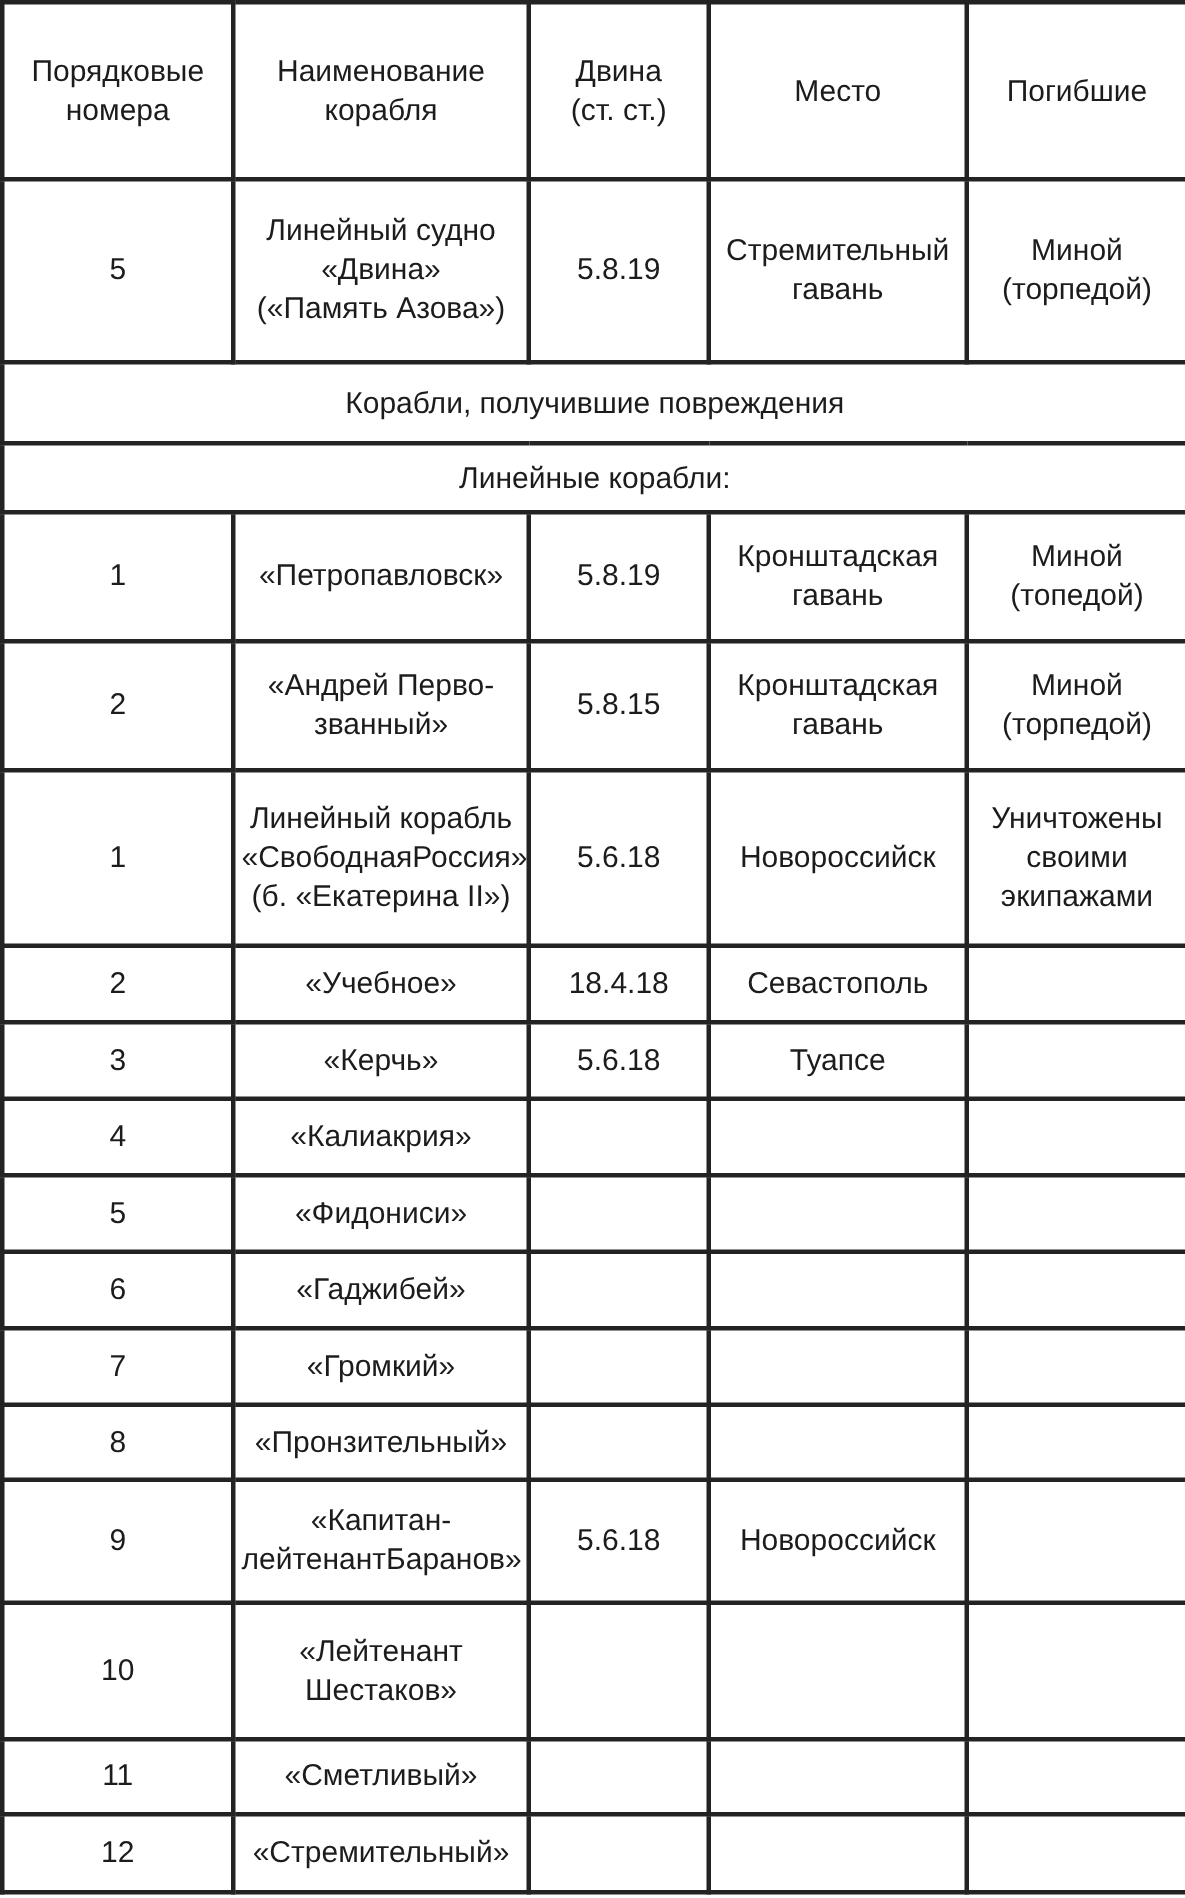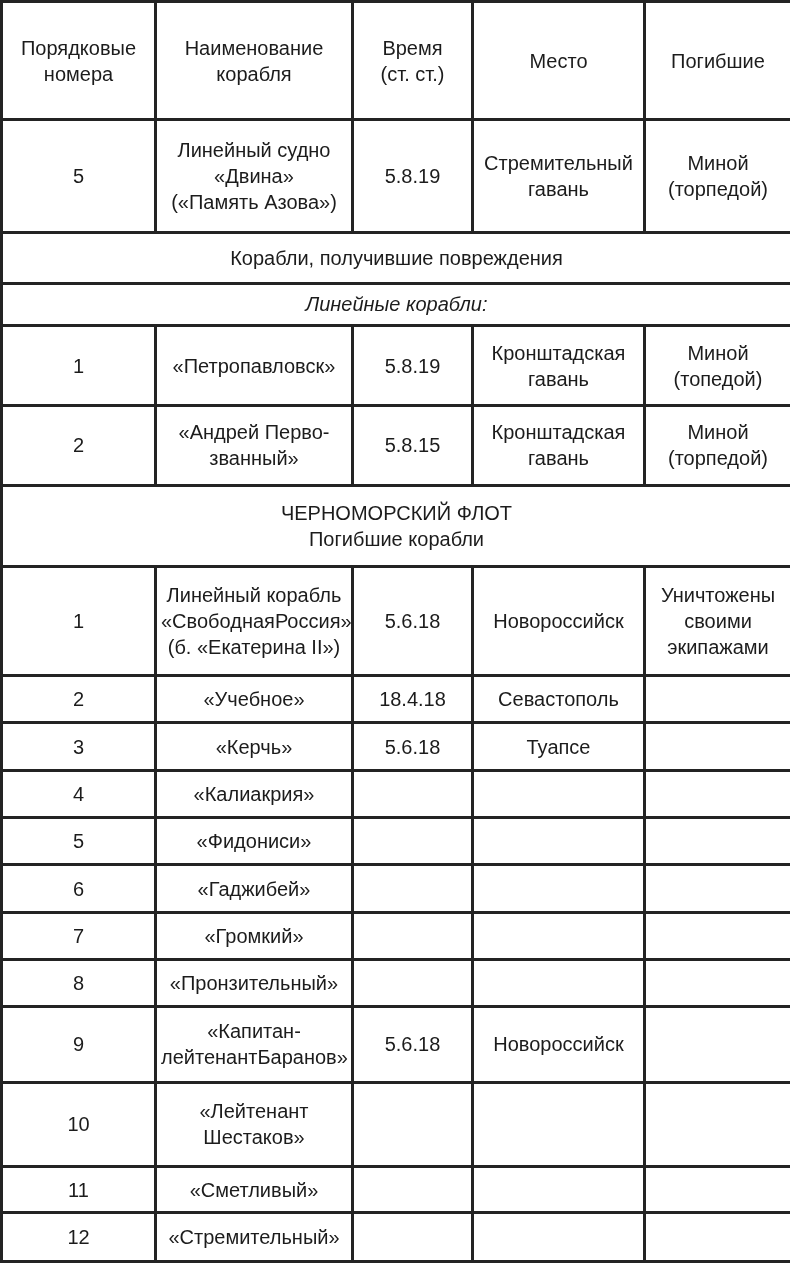--- a/index.html
+++ b/index.html
@@ -51,66 +51,62 @@
       <col style="width:120px">
       <col style="width:172px">
       <col style="width:147px">
     </colgroup>
     <thead>
       <tr>
         <th>Порядковые
 номера</th>
         <th>Наименование
 корабля</th>
-        <th>Время
+        <th>Двина
 (ст. ст.)</th>
         <th>Место</th>
         <th>Погибшие</th>
       </tr>
     </thead>
     <tbody>
         <tr style="height: 110px;">
           <td>5</td>
           <td>Линейный судно
 «Двина»
 («Память Азова»)</td>
           <td>5.8.19</td>
           <td>Стремительный
 гавань</td>
           <td>Миной
 (торпедой)</td>
         </tr>
         <tr style="height: 49px;">
           <td colspan="5" class="section-cell">Корабли, получившие повреждения</td>
         </tr>
-        <tr style="height: 39px; font-style: italic;">
+        <tr style="height: 39px;">
           <td colspan="5" class="section-cell">Линейные корабли:</td>
         </tr>
         <tr style="height: 78px;">
           <td>1</td>
           <td>«Петропавловск»</td>
           <td>5.8.19</td>
           <td>Кронштадская
 гавань</td>
           <td>Миной
 (топедой)</td>
         </tr>
         <tr style="height: 77px;">
           <td>2</td>
           <td>«Андрей Перво-
 званный»</td>
           <td>5.8.15</td>
           <td>Кронштадская
 гавань</td>
           <td>Миной
 (торпедой)</td>
-        </tr>
-        <tr style="height: 79px;">
-          <td colspan="5" class="section-cell">ЧЕРНОМОРСКИЙ ФЛОТ
-Погибшие корабли</td>
         </tr>
         <tr style="height: 106px;">
           <td>1</td>
           <td>Линейный корабль
 «СвободнаяРоссия»
 (б. «Екатерина II»)</td>
           <td>5.6.18</td>
           <td>Новороссийск</td>
           <td>Уничтожены
 своими

